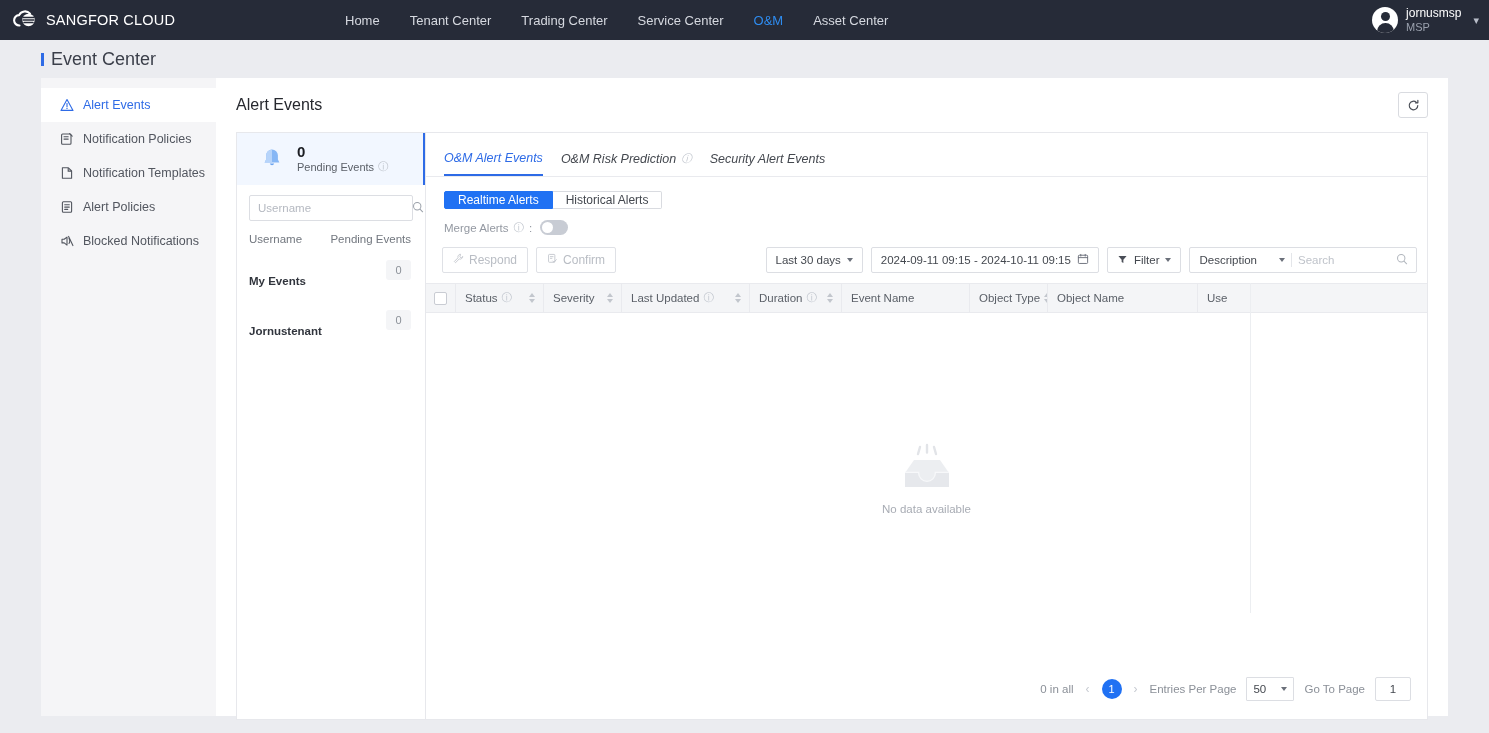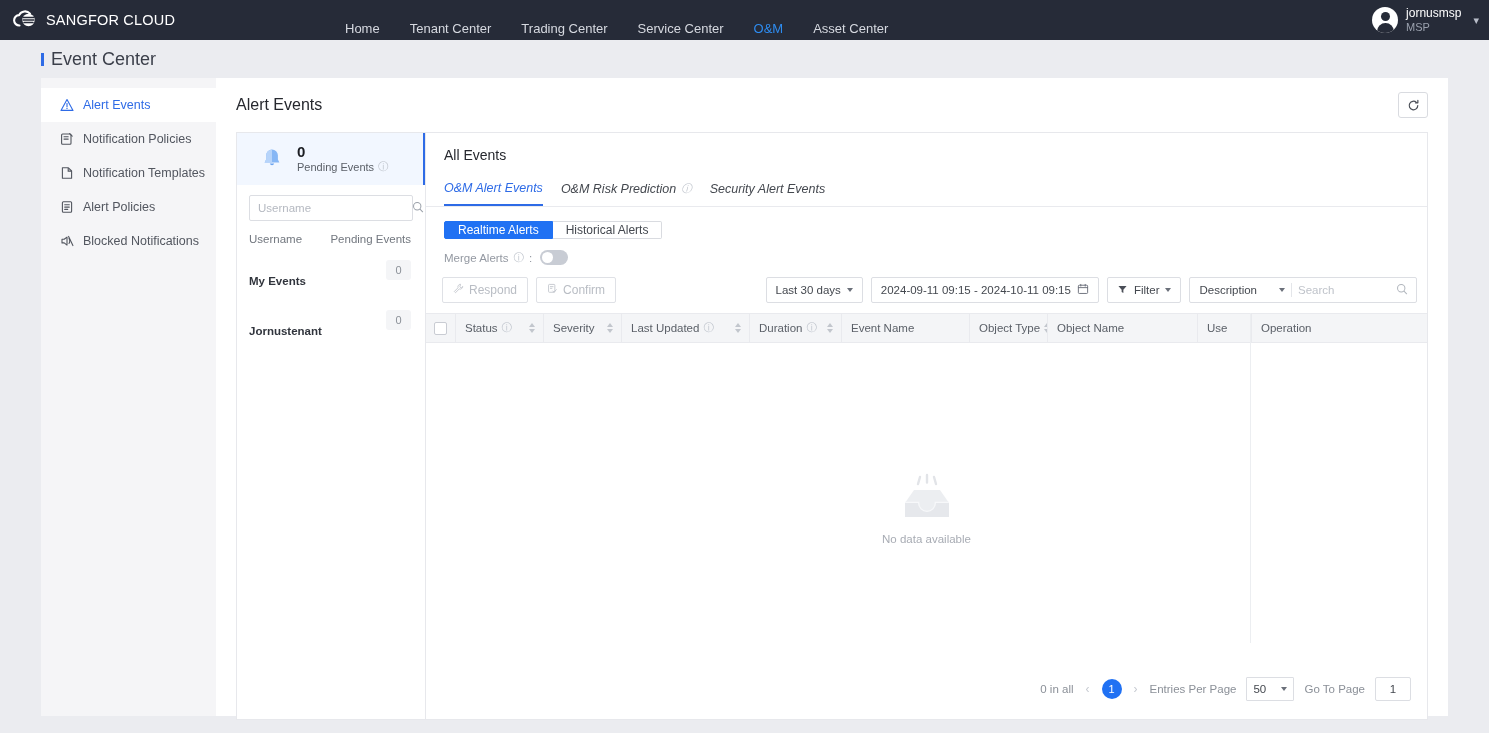--- a/index.html
+++ b/index.html
@@ -12,21 +12,21 @@
   body { font-size: 12px; color: #333; }
 
   
   .topnav {
     height: 40px; background: #262b38;
     display: flex; align-items: center;
     position: relative;
   }
   .brand { display: flex; align-items: center; gap: 8px; padding-left: 12px; }
   .brand-name { color: #fff; font-size: 14.5px; letter-spacing: .2px; }
-  .nav-links { position: absolute; left: 345px; top: 0; height: 40px; display: flex; align-items: center; gap: 30px; margin-top: 8px; }
+  .nav-links { position: absolute; left: 345px; top: 0; height: 40px; display: flex; align-items: center; gap: 30px; }
   .nav-link { color: #d6d9e0; font-size: 13px; cursor: pointer; white-space: nowrap; }
   .nav-link.active { color: #2e8cf0; }
   .userbox { position: absolute; right: 10px; top: 0; height: 40px; display: flex; align-items: center; gap: 8px; cursor: pointer; }
   .avatar {
     width: 26px; height: 26px; border-radius: 50%;
     background: #fff; position: relative; overflow: hidden; flex: none;
   }
   .avatar::before { content: ""; position: absolute; width: 9px; height: 9px; border-radius: 50%; background: #262b38; left: 8.5px; top: 5px; }
   .avatar::after { content: ""; position: absolute; width: 17px; height: 11px; border-radius: 9px 9px 0 0; background: #262b38; left: 4.5px; top: 16px; }
   .user-meta { line-height: 1.25; }
@@ -308,21 +308,20 @@
           <span class="u-name">My Events</span>
           <span class="u-badge">0</span>
         </div>
         <div class="u-row">
           <span class="u-name">Jornustenant</span>
           <span class="u-badge">0</span>
         </div>
       </div>
 
       <div class="epane">
-        <div class="epane-title">All Events</div>
 
         <div class="tabs">
           <span class="tab active">
             <span>O&amp;M Alert Events</span>
           </span>
           <span class="tab">
             <span>O&amp;M Risk Prediction</span>
             <span class="info-ico">ⓘ</span>
           </span>
           <span class="tab">
@@ -445,23 +444,20 @@
                   <i class="up"></i>
                   <i class="dn"></i>
                 </span>
             </span>
             <span class="th" style="width:150px">
               <span>Object Name</span>
             </span>
             <span class="th no-sep" style="width:40px">
               <span>Use</span>
             </span>
-            <span class="th-fixed" style="width:176px">
-              <span>Operation</span>
-            </span>
           </div>
           <div class="fixed-col-line" style="height:330px"></div>
 
           <div class="empty">
             <span>
               <svg width="62" height="52" viewBox="0 0 62 52">
                 <path d="M24 5 L22 12 M31 3 L31 10.5 M38 5 L40 12" stroke="#e2e4e8" stroke-width="2.4" stroke-linecap="round"></path>
                 <path d="M18 18h26l9 13v14H9V31z" fill="#eceef1"></path>
                 <path d="M9 31h13a9 9 0 0 0 18 0h13" fill="none" stroke="#f7f8fa" stroke-width="2.6"></path>
                 <path d="M9 31h13a9 9 0 0 0 18 0h13v14H9z" fill="#e6e8ec"></path>

